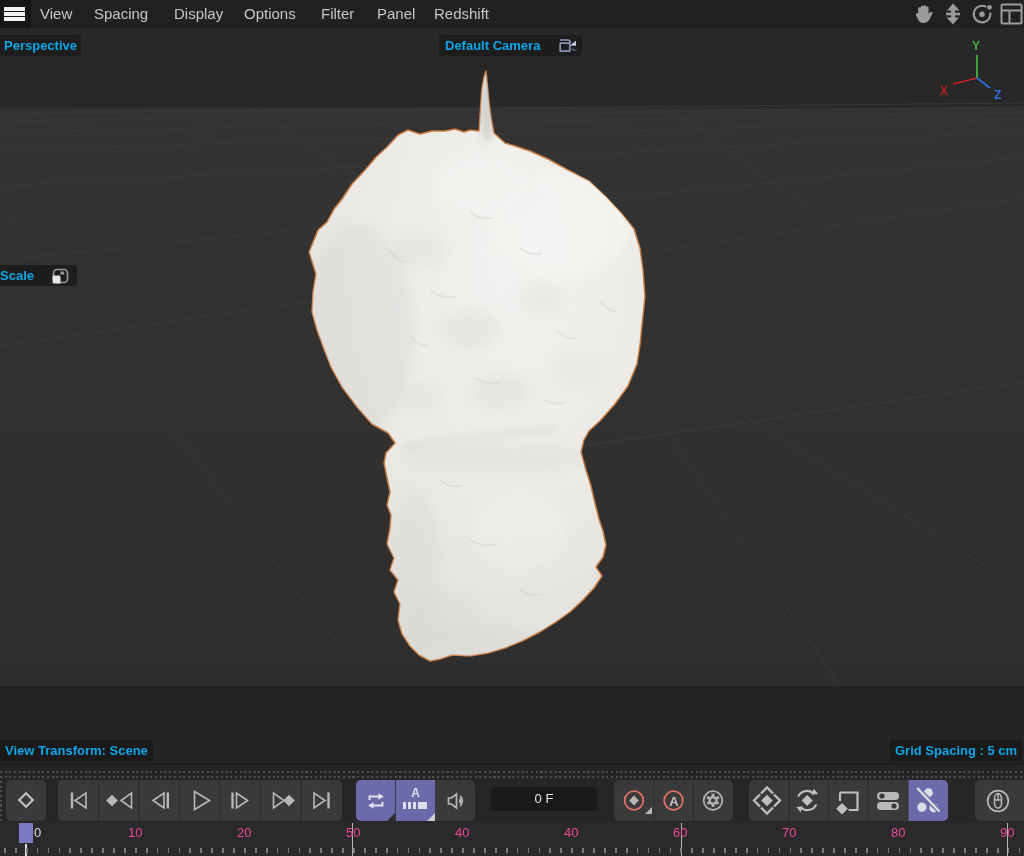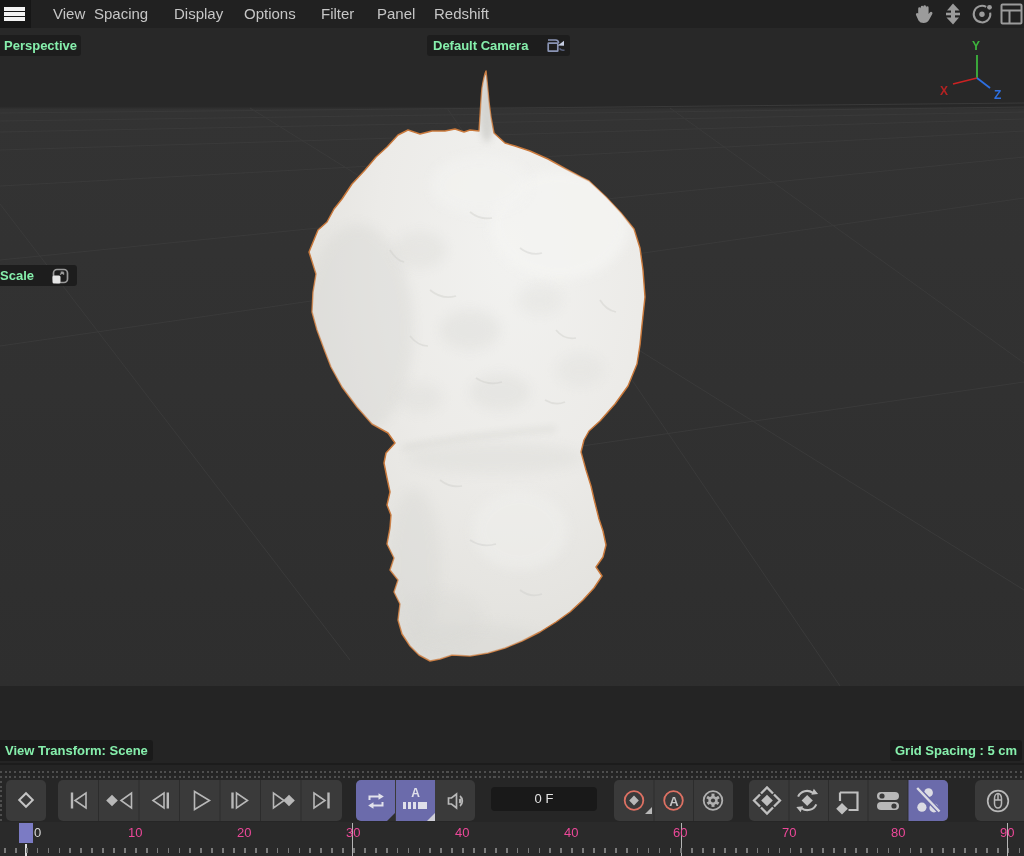--- a/index.html
+++ b/index.html
@@ -8,21 +8,21 @@
   .abs{position:absolute;}
   
   #menubar{left:0;top:0;width:1024px;height:28px;background:#212121;}
   #menuleft{left:0;top:0;width:31px;height:28px;background:#161616;}
   .mbar{position:absolute;left:4px;width:21px;height:3.6px;background:#f2f2f2;}
   .mitem{position:absolute;top:0;height:28px;line-height:28px;font-size:15px;color:#c6c6c6;}
   .mico{position:absolute;top:3px;}
   
   #viewport{left:0;top:28px;width:1024px;height:658px;
     background:linear-gradient(180deg,#282828 0%,#282828 11.9%,#333333 12.4%,#313131 55%,#2e2e2e 100%);}
-  .vlabel{position:absolute;background:#1d1d1d;color:#86efac;font-weight:bold;
+  .vlabel{position:absolute;background:#1d1d1d;color:#0ea5e9;font-weight:bold;
           font-size:13px;line-height:21px;white-space:nowrap;}
   
   #bstrip{left:0;top:686px;width:1024px;height:89px;background:#242424;}
   
   .dotrow{position:absolute;left:0;width:1024px;height:2px;
     background:repeating-linear-gradient(90deg,#4e4e4e 0 2px,transparent 2px 4.7px);}
   .dotcol{position:absolute;left:0;width:2px;
     background:repeating-linear-gradient(180deg,#4e4e4e 0 2px,transparent 2px 4.7px);}
   
   #toolbar{left:0;top:779px;width:1024px;height:43px;background:#262626;}
@@ -35,21 +35,21 @@
   .rnum,.mitem,.vlabel,#toolbar{will-change:transform;transform:translateZ(0);}
   svg{display:block;}
 </style>
 </head>
 <body>
 <div class="abs" id="menubar"></div>
 <div class="abs" id="menuleft"></div>
 <div class="mbar" style="top:7px"></div>
 <div class="mbar" style="top:12.2px"></div>
 <div class="mbar" style="top:17.4px"></div>
-<div class="mitem" style="left:53px">View</div>
+<div class="mitem" style="left:40px">View</div>
 <div class="mitem" style="left:94px">Spacing</div>
 <div class="mitem" style="left:174px">Display</div>
 <div class="mitem" style="left:244px">Options</div>
 <div class="mitem" style="left:321px">Filter</div>
 <div class="mitem" style="left:377px">Panel</div>
 <div class="mitem" style="left:434px">Redshift</div>
 
 <svg class="mico" style="left:912px" width="24" height="22" viewBox="0 0 24 22" fill="#9b9b9b">
   <path d="M6.2,9.5 L6.2,5.5 a1.3,1.3 0 0 1 2.6,0 L8.8,4.0 a1.3,1.3 0 0 1 2.6,0 L11.4,3.6 a1.3,1.3 0 0 1 2.6,0 L14,4.6 a1.3,1.3 0 0 1 2.6,0 L16.6,11 L18,9.2 a1.5,1.5 0 0 1 2.4,1.6 L17,17 q-1.6,3-5.5,3 q-3.5,0-5-2.5 L4,12 a1.4,1.4 0 0 1 2.2-1.6 Z"></path>
 </svg>
@@ -158,21 +158,21 @@
     <line x1="977" y1="78" x2="977" y2="55" stroke="#3db53d" stroke-width="1.8"></line>
     <line x1="977" y1="78" x2="953" y2="84" stroke="#cc2222" stroke-width="1.8"></line>
     <line x1="977" y1="78" x2="990" y2="88" stroke="#2e6fe0" stroke-width="1.8"></line>
     <text x="972" y="50" fill="#3db53d">Y</text>
     <text x="940" y="95" fill="#b42222">X</text>
     <text x="994" y="99" fill="#2e6fe0">Z</text>
   </g>
 </svg>
 
 <div class="vlabel" style="left:0;top:35px;padding:0 4px;border-radius:0 3px 3px 0;">Perspective</div>
-<div class="vlabel" style="left:427px;top:35px;width:137px;border-radius:3px;text-align:left;padding-left:6px;">Default Camera
+<div class="vlabel" style="left:439px;top:35px;width:137px;border-radius:3px;text-align:left;padding-left:6px;">Default Camera
   <svg style="position:absolute;right:4px;top:2px" width="20" height="17" viewBox="0 0 20 17" fill="none" stroke="#8a94b4" stroke-width="1.7">
     <path d="M2,3 H9.5 Q12.5,3 12.5,6"></path>
     <rect x="2.2" y="6.2" width="9.6" height="8" rx="0.5"></rect>
     <path d="M18,3.8 L11.8,8.6 L18,8.8 Z" fill="#c6cde2" stroke="none"></path>
     <path d="M13.5,11.5 q2,2.5 5,1.5" stroke="#555d78" stroke-width="1.5"></path>
   </svg>
 </div>
 <div class="vlabel" style="left:0;top:265px;width:77px;border-radius:0 3px 3px 0;padding-left:0;">Scale
   <svg style="position:absolute;left:51px;top:2px" width="19" height="18" viewBox="0 0 19 18">
     <rect x="2.5" y="2.5" width="14" height="13" rx="3.5" fill="none" stroke="#9a9a9a" stroke-width="1.7"></rect>
@@ -330,21 +330,21 @@
 <div class="dotcol" style="top:781px;height:75px;"></div>
 <div class="abs" id="ruler">
   <div class="abs" style="left:352px;top:1px;width:1px;height:33px;background:#b5b5b5;"></div>
   <div class="abs" style="left:681px;top:1px;width:1px;height:33px;background:#b5b5b5;"></div>
   <div class="abs" style="left:1007px;top:1px;width:1px;height:33px;background:#b5b5b5;"></div>
   <div class="abs" style="left:19px;top:1px;width:14px;height:20px;background:#7b7bc4;"></div>
   <div class="abs" style="left:24.5px;top:22px;width:2px;height:12px;background:#dcdcdc;"></div>
   <div class="rnum" style="left:34px;color:#d8d8d8;">0</div>
   <div class="rnum" style="left:128px;">10</div>
   <div class="rnum" style="left:237px;">20</div>
-  <div class="rnum" style="left:346px;">30</div>
+  <div class="rnum" style="left:346px;">50</div>
   <div class="rnum" style="left:455px;">40</div>
   <div class="rnum" style="left:564px;">40</div>
   <div class="rnum" style="left:673px;">60</div>
   <div class="rnum" style="left:782px;">70</div>
   <div class="rnum" style="left:891px;">80</div>
   <div class="rnum" style="left:1000px;text-align:center;">90</div>
   <div class="abs" style="left:3.5px;top:26px;width:1017px;height:5px;background:repeating-linear-gradient(90deg,#7a7a7a 0 1.7px,transparent 1.7px 10.91px);"></div>
 </div>
 
 </body></html>

